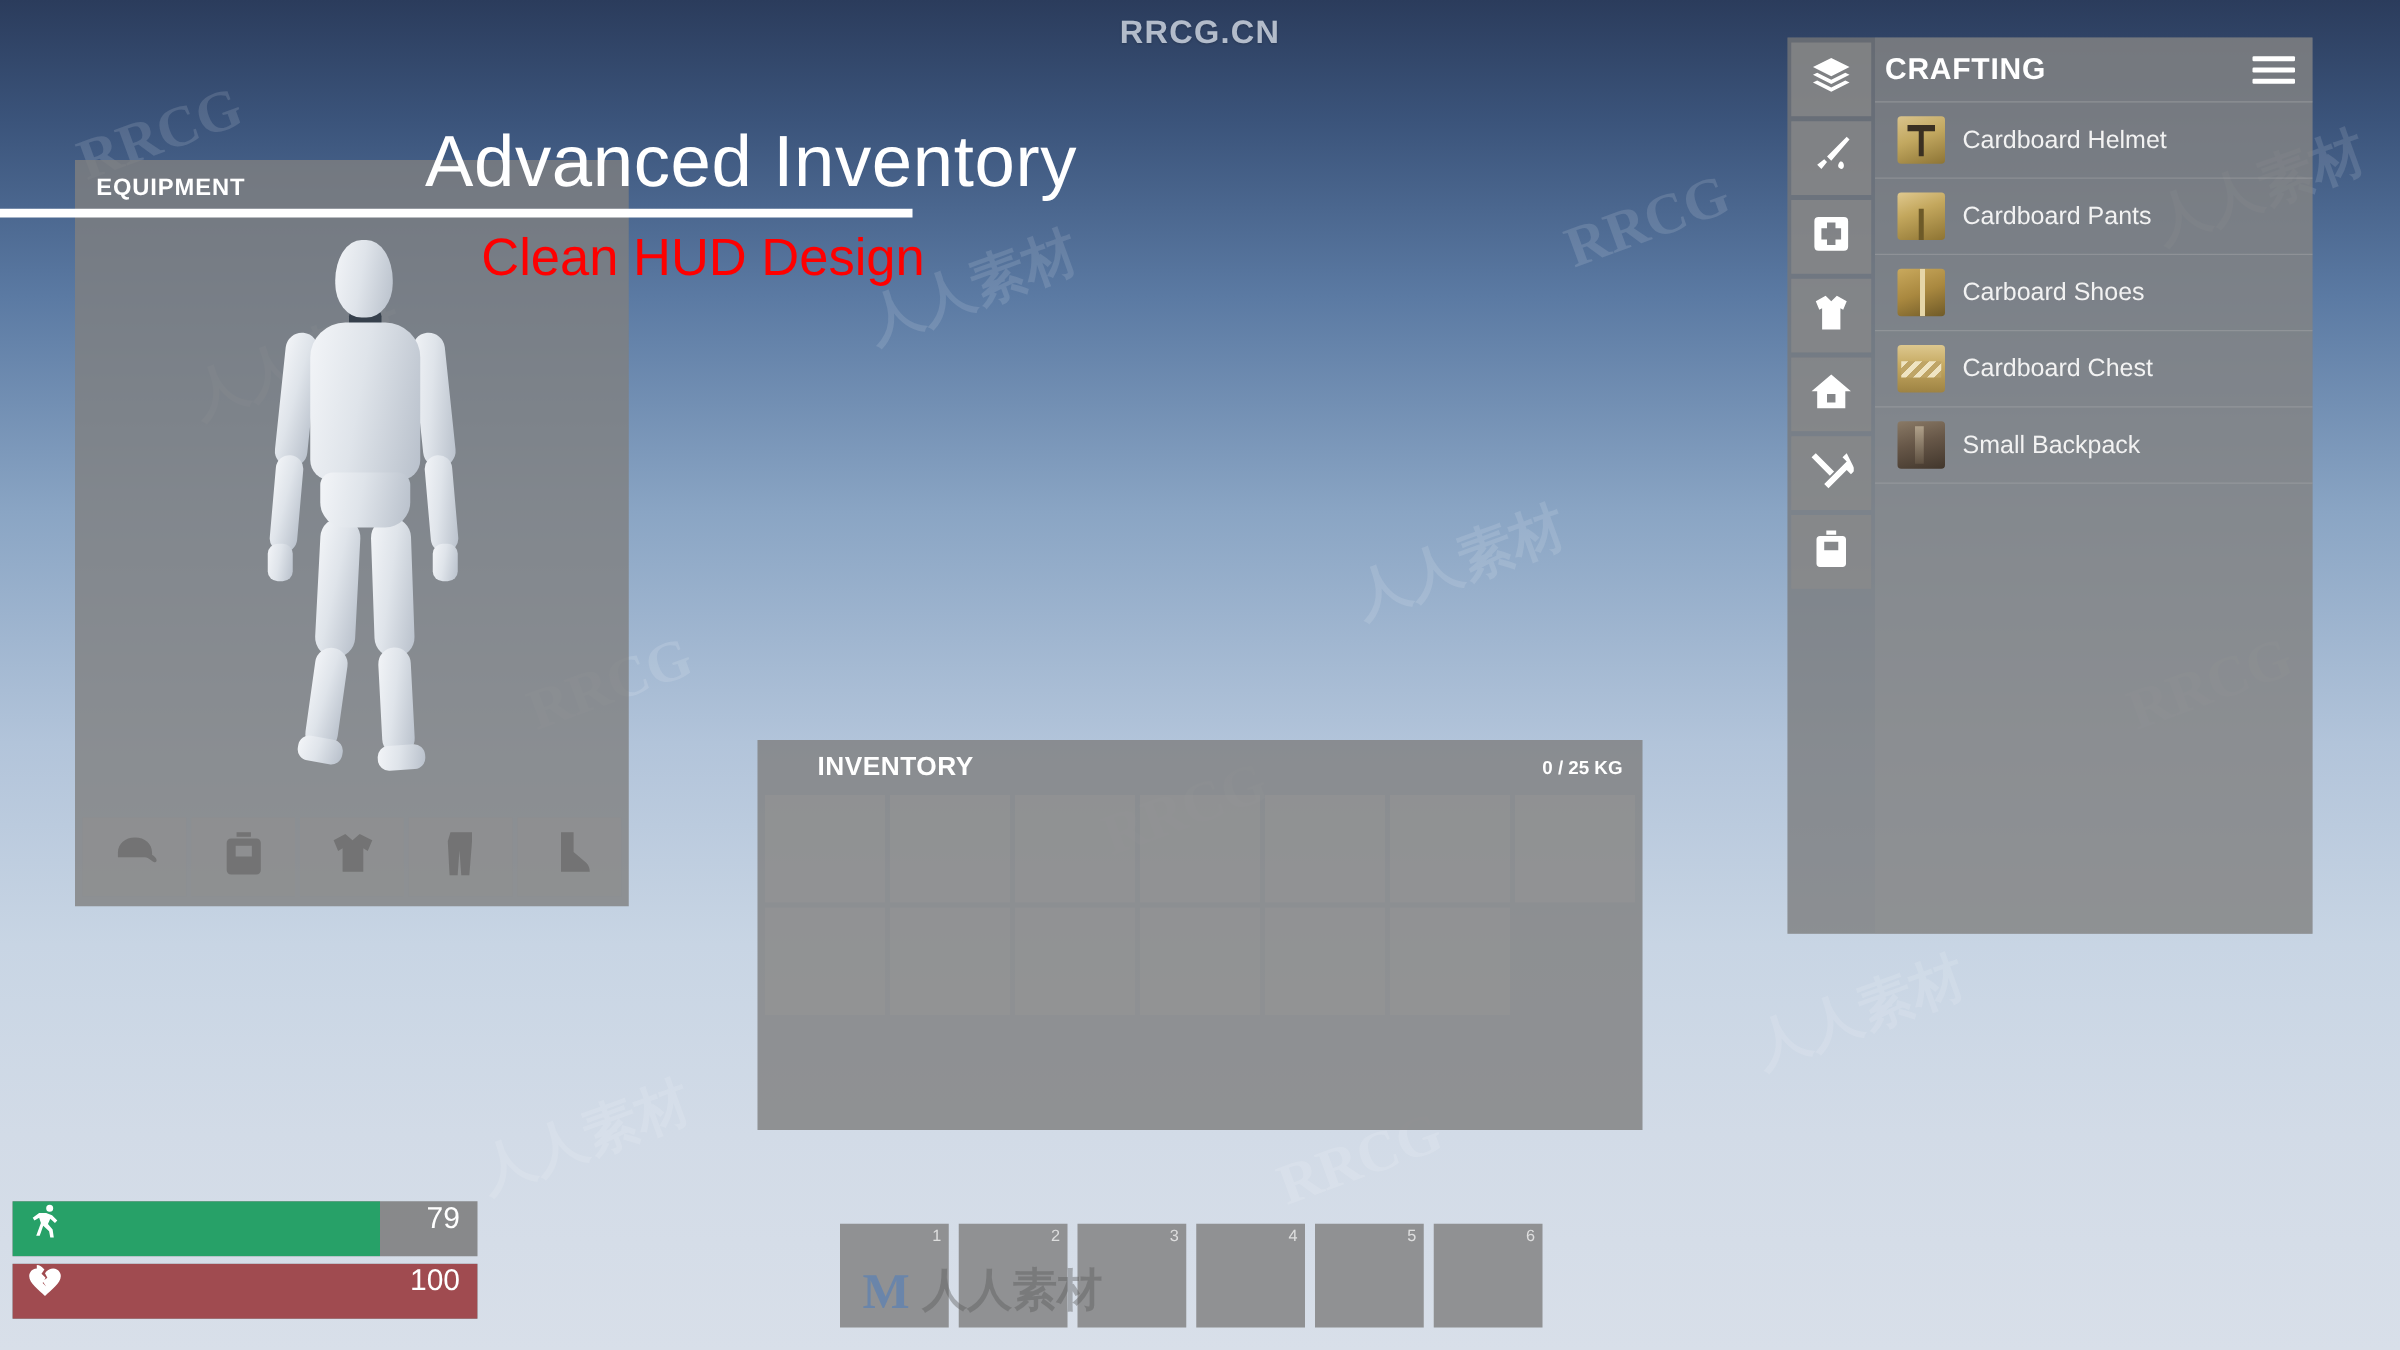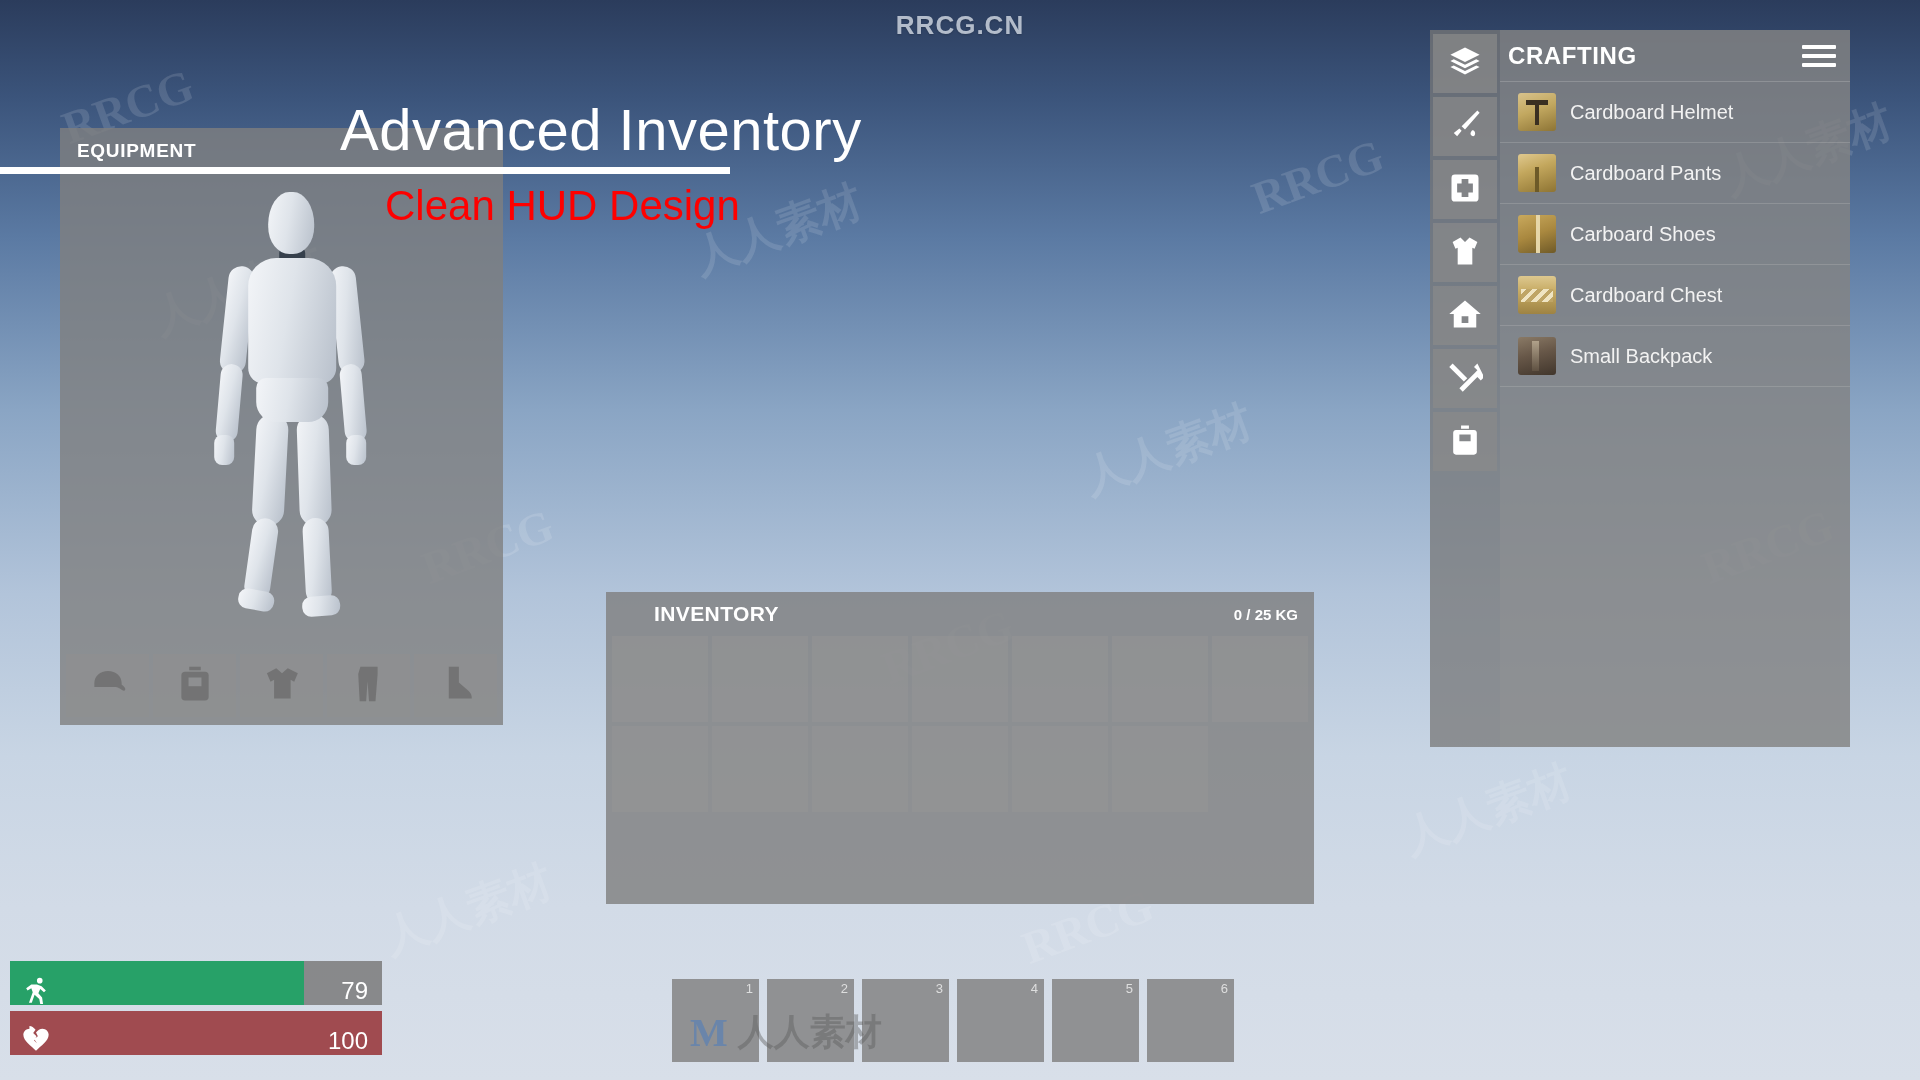--- a/index.html
+++ b/index.html
@@ -269,21 +269,21 @@
   #stat-bars {
     position: absolute;
     left: 10px; bottom: 25px;
     width: 372px;
     display: flex; flex-direction: column; gap: 6px;
   }
   .stat-row {
     position: relative;
     height: 44px;
     background: rgba(125,125,125,0.88);
-    display: flex; align-items: flex-end;
+    display: flex; align-items: flex-start;
     overflow: hidden;
   }
   .stat-fill {
     position: absolute; left: 0; top: 0; bottom: 0;
   }
   .stat-icon {
     position: relative;
     width: 52px;
     display: flex; align-items: center; justify-content: center;
   }

